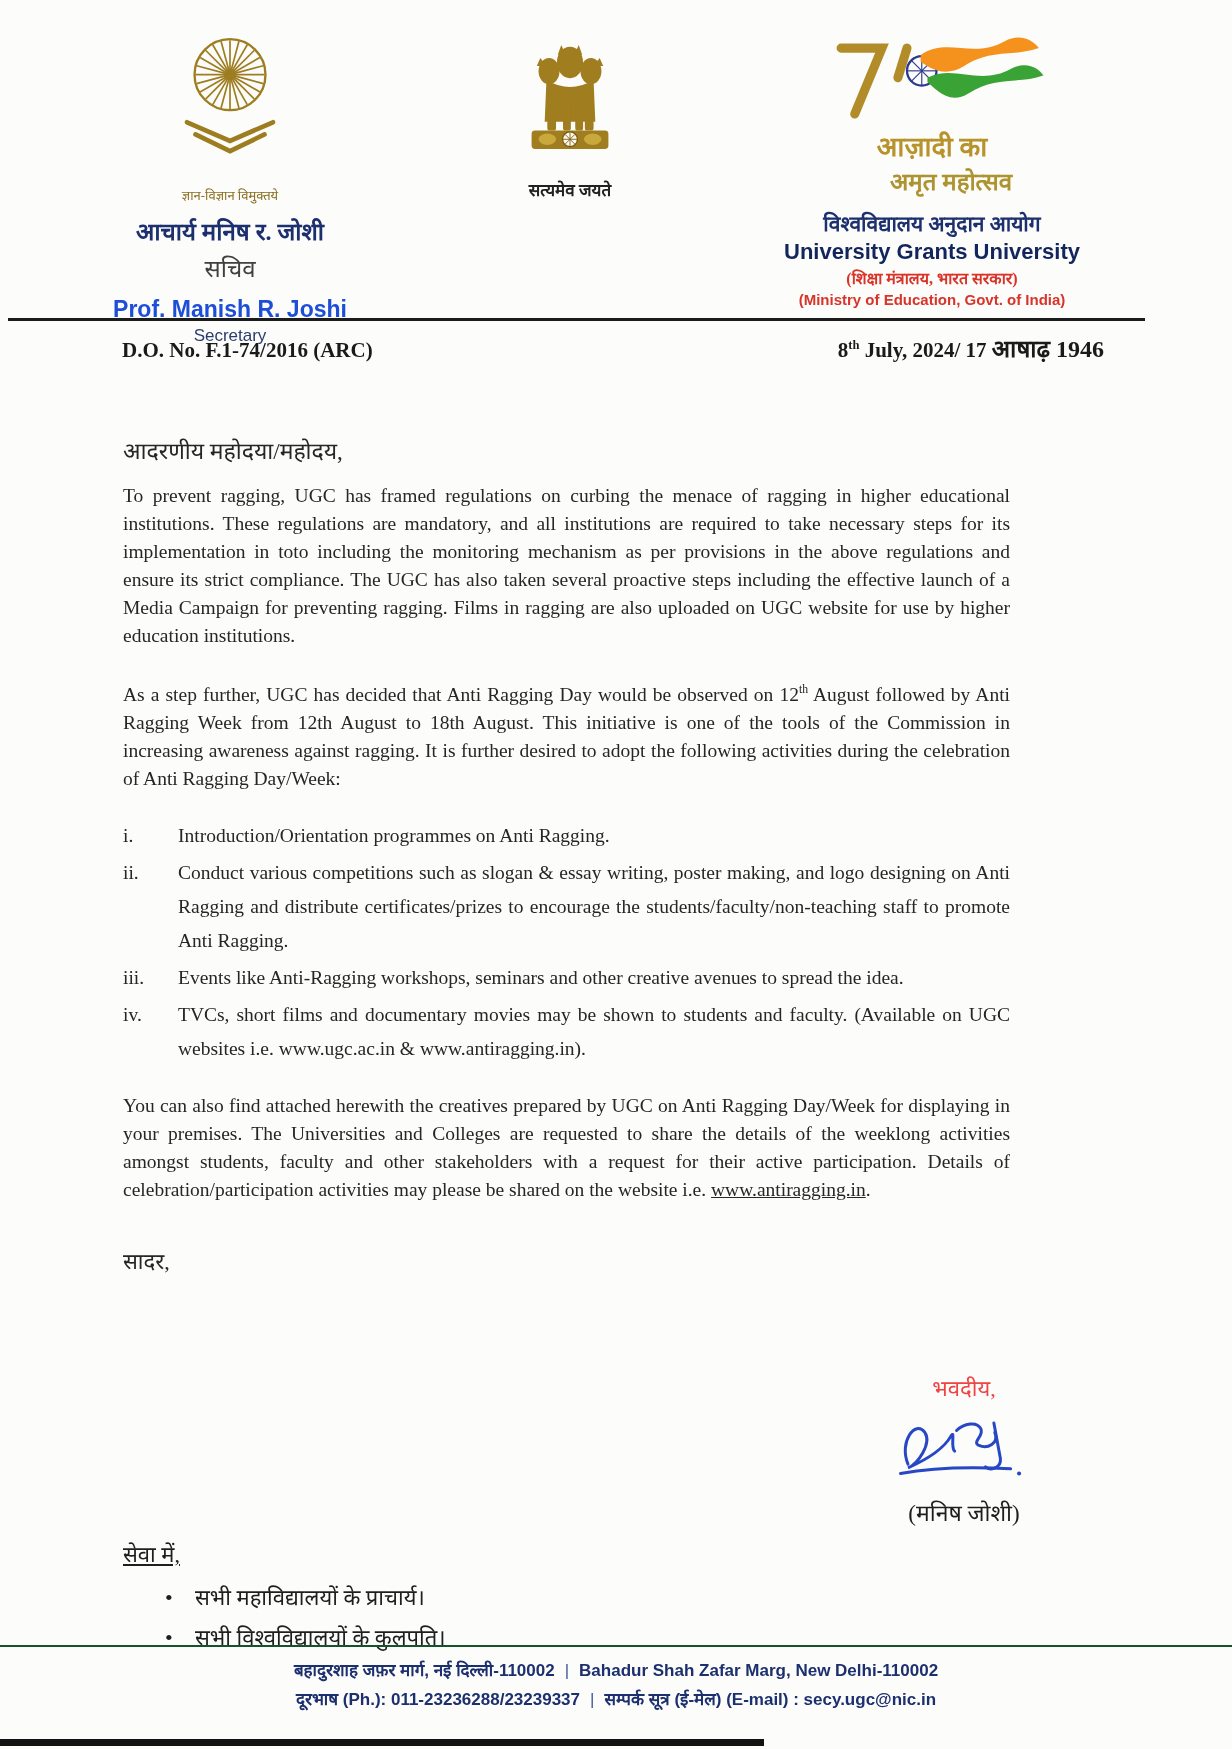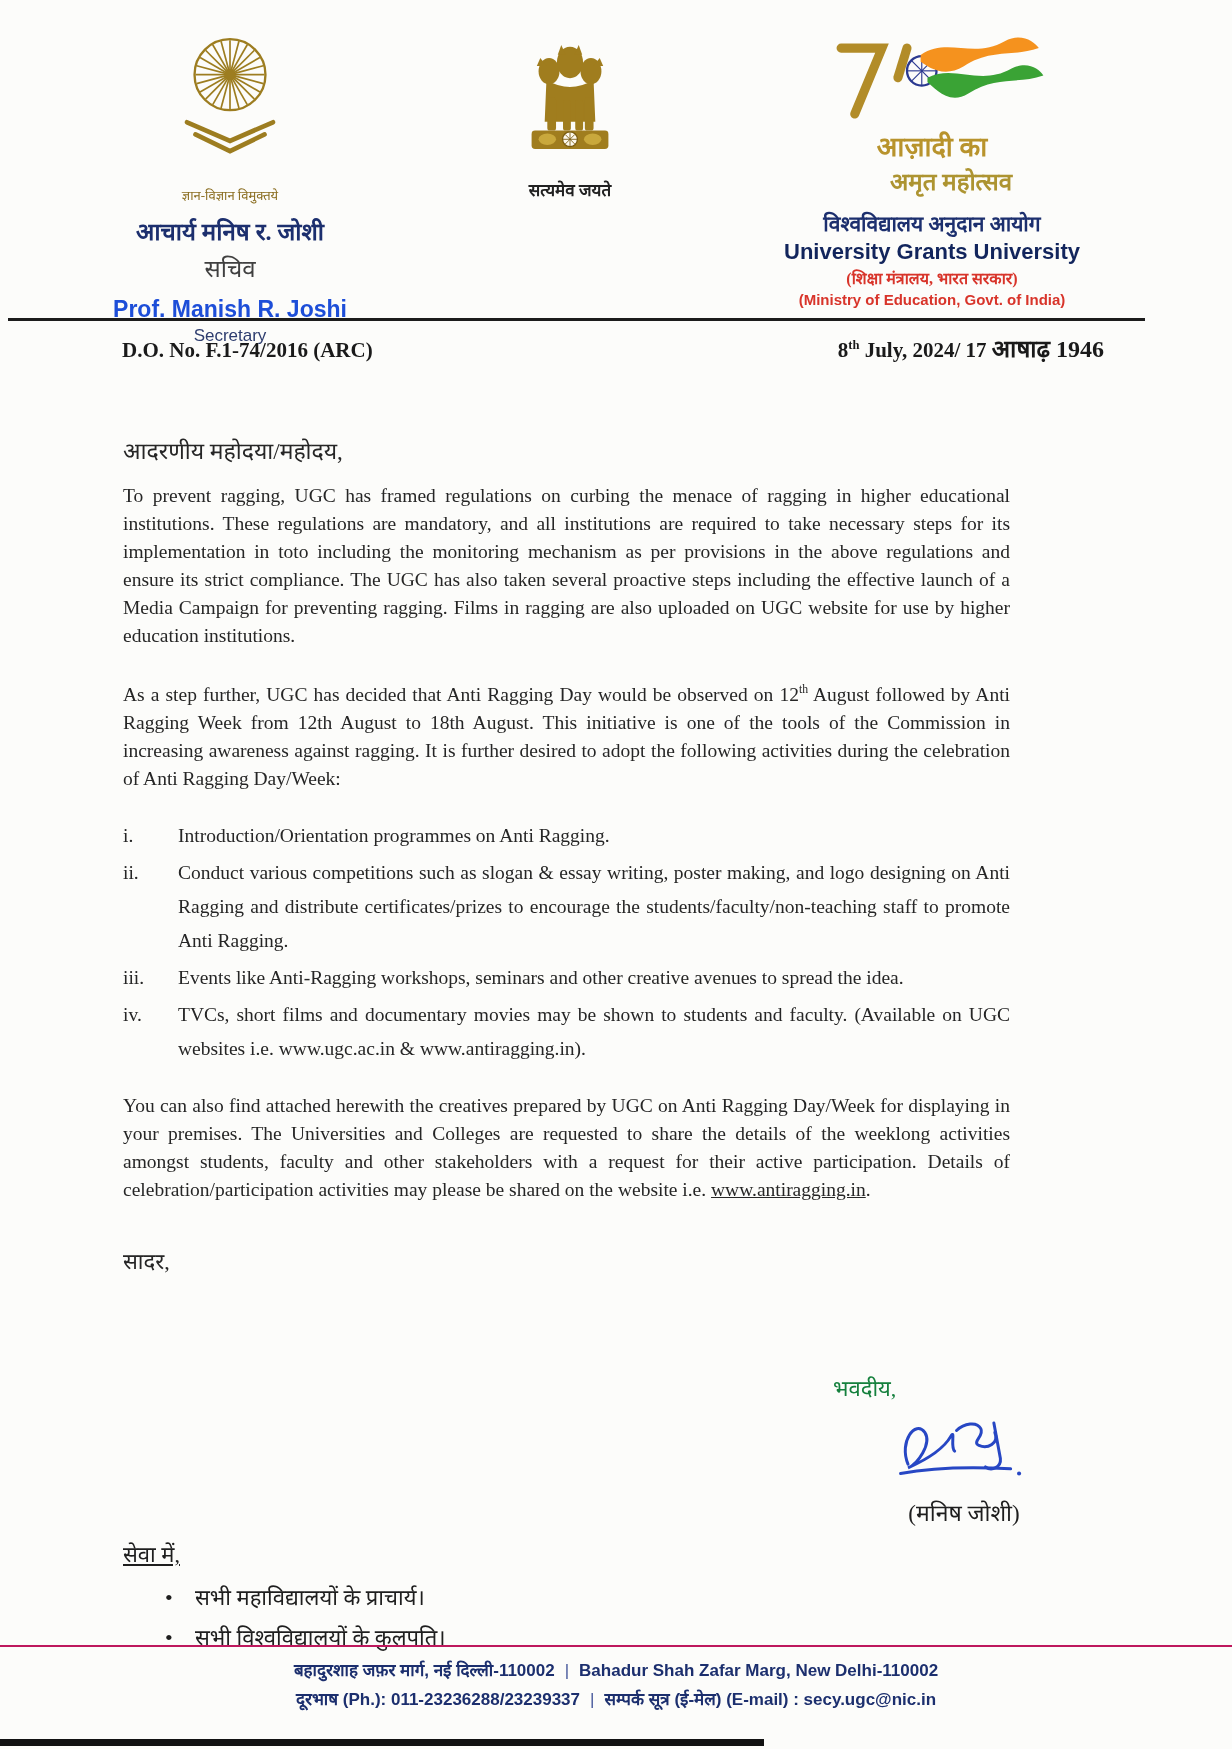--- a/index.html
+++ b/index.html
@@ -39,30 +39,30 @@
   .para { margin-bottom:26px; }
   .para .sup { vertical-align:super; font-size:0.6em; }
   .rlist { margin-bottom:26px; }
   .rlist-item { display:flex; line-height:34px; margin-bottom:3px; }
   .rlist-num  { width:55px; flex:none; }
   .rlist-text { flex:1; text-align:justify; }
   .link-underline { text-decoration:underline; color:#262626; cursor:pointer; }
   .regards { font-size:22px; text-align:left; margin-top:44px; }
   
   .closing { position:absolute; top:1372px; right:137px; width:262px; }
-  .sincerely { font-size:22px; text-align:left; color:#15803d; }
+  .sincerely { font-size:22px; text-align:center; color:#ef4444; }
   .signature-svg { display:block; margin:8px auto 0; }
   .signer { font-size:23px; text-align:center; color:#1e1e1e; margin-top:2px; }
   
   .addressees { position:absolute; top:1538px; left:123px; font-size:22px; color:#1e1e1e; }
   .addr-heading { text-decoration:underline; margin-bottom:10px; }
   .addr-item { padding-left:42px; line-height:40px; }
   .addr-bullet { display:inline-block; width:30px; }
   
-  .footer { position:absolute; left:0; right:0; top:1645px; border-top:2px solid #be185d;
+  .footer { position:absolute; left:0; right:0; top:1645px; border-top:2px solid #14532d;
             padding-top:9px; text-align:center; color:#1c2f6e;
             font-family:"Liberation Sans", sans-serif; font-size:17px; font-weight:bold; line-height:29px; }
   .footer .sep { padding:0 10px; font-weight:normal; color:#44569a; }
   .bottom-bar { position:absolute; bottom:3px; left:0; width:62%; height:7px; background:#121212; }
 </style>
 </head>
 <body>
 
 <div class="page">
 

